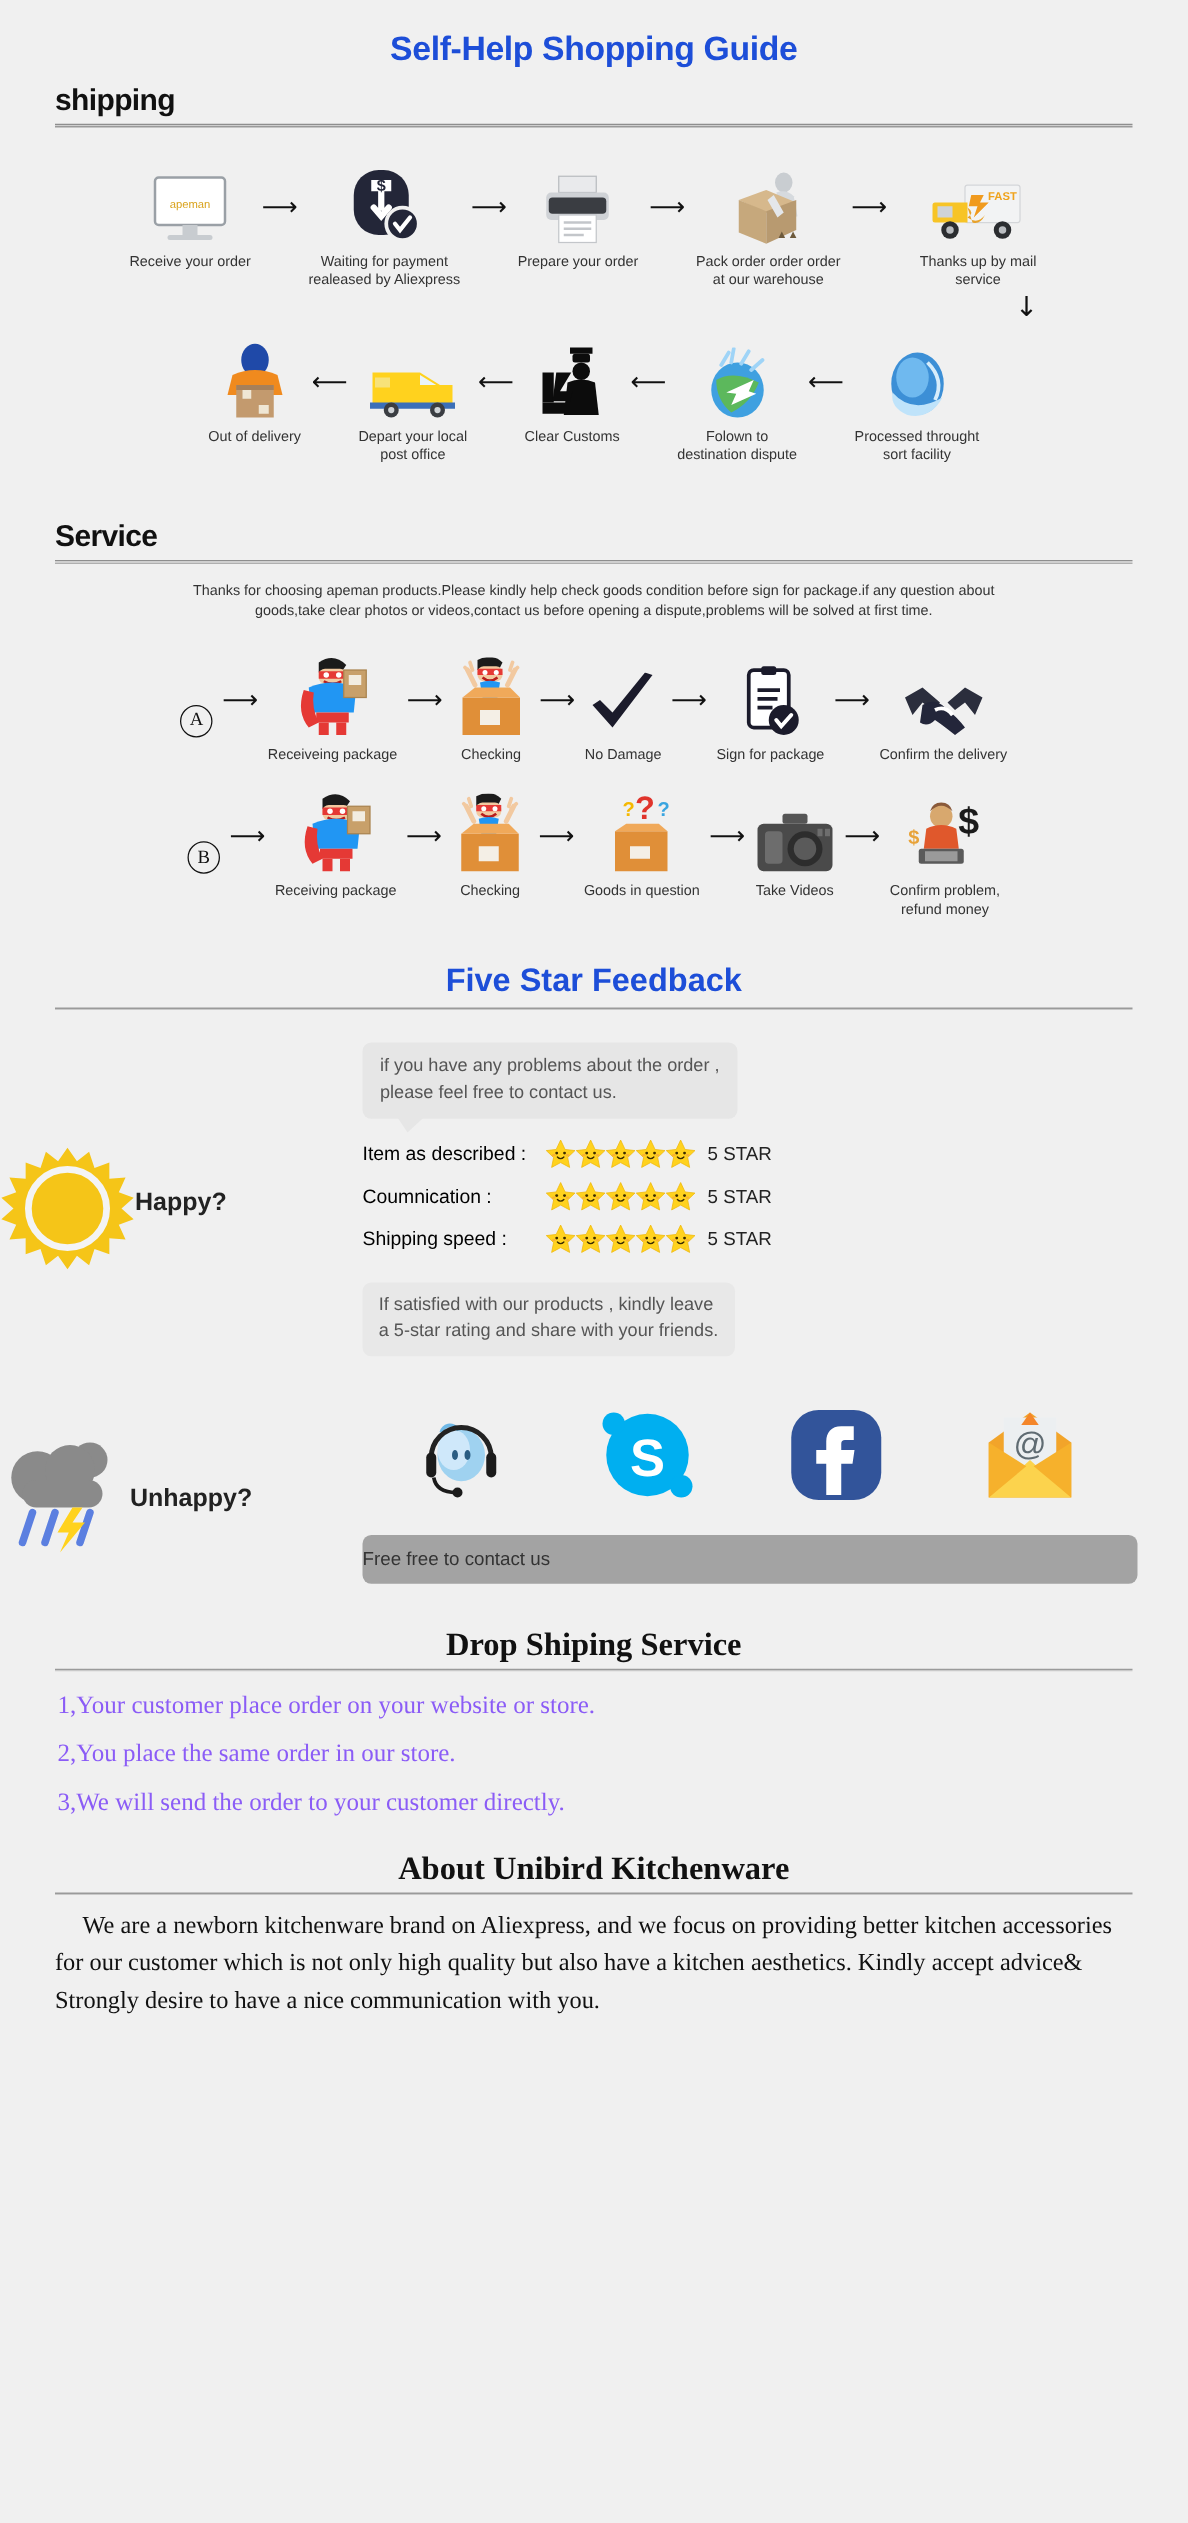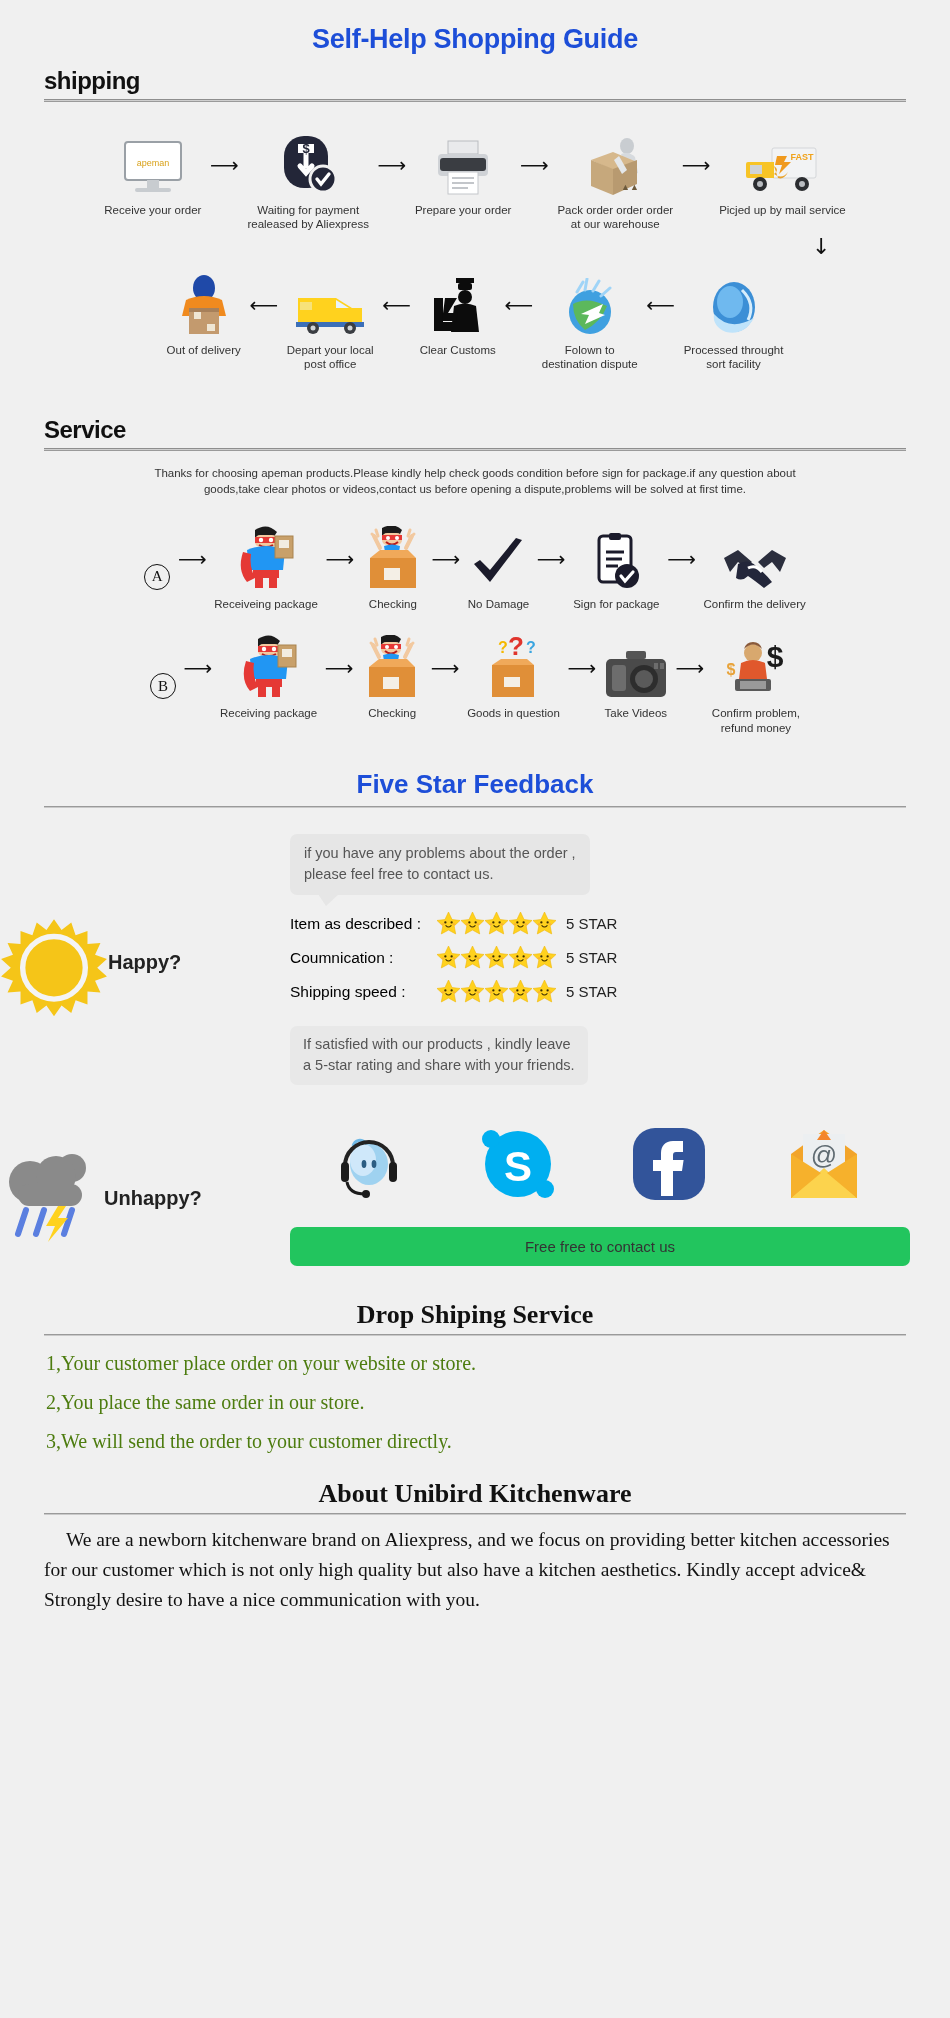--- a/index.html
+++ b/index.html
@@ -82,28 +82,28 @@
   .rate-lab { font-size: 15.5px; color: #000000; width: 142px; }
   .stars { display: flex; margin: 0 10px 0 4px; }
   .rate-val { font-size: 15px; color: #222; }
   .note-box {
     background: #e8e8e8; border-radius: 7px; color: #555;
     font-size: 14.5px; line-height: 1.45; padding: 8px 13px 9px 13px;
     display: inline-block; margin-top: 22px;
   }
   .big-label { font-size: 20px; font-weight: bold; color: #222; margin-top: 6px; }
   .contact-box {
-    background: #22c55e; border-radius: 7px; text-align: center;
+    background: #a3a3a3; border-radius: 7px; text-align: left;
     font-size: 15px; color: #333; padding: 11px 0; margin-top: 20px;
   }
 
   
   .serif-h { font-family: Liberation Serif, serif; font-weight: bold; font-size: 26px; color:#111; text-align:center; }
   .serif-li {
-    font-family: "Liberation Serif", serif; font-size: 20px; color: #4d7c0f;
+    font-family: "Liberation Serif", serif; font-size: 20px; color: #8b5cf6;
     padding-left: 46px; margin-top: 16px;
   }
   .serif-p {
     font-family: "Liberation Serif", serif; font-size: 19.5px; color: #111;
     line-height: 1.55; margin: 10px 40px 0 44px; text-align: left;
   }
   .indent { text-indent: 22px; }
 </style>
 </head>
 <body>
@@ -193,21 +193,21 @@
             <circle cx="16" cy="42" r="7" fill="#2b2d30"></circle>
             <circle cx="16" cy="42" r="3" fill="#b9bcc0"></circle>
             <circle cx="58" cy="42" r="7" fill="#2b2d30"></circle>
             <circle cx="58" cy="42" r="3" fill="#b9bcc0"></circle>
             <path d="M33 14 l10 0 l-3 6 l7 0 l-12 12 l3 -9 l-7 0z" fill="#f09a1e"></path>
             <text x="58" y="18" font-family="Liberation Sans" font-size="9" font-weight="bold" fill="#f0a31c" text-anchor="middle">FAST</text>
             <path d="M30 24 q6 4 0 8 q8 6 14 -2 q-4 8 -10 6" fill="#e8a22a"></path>
           </svg>
         </div>
         <div class="lab">
-          <div>Picjed up by mail service</div>
+          <div>Thanks up by mail service</div>
         </div>
       </div>
     </div>
 
   <div style="position:relative;height:42px;">
     <div class="arr-down" style="position:absolute;left:812px;top:2px;">↓</div>
   </div>
 
   <div class="flow" id="ship-row2" style="padding:0 30px;">
       <div class="step">

